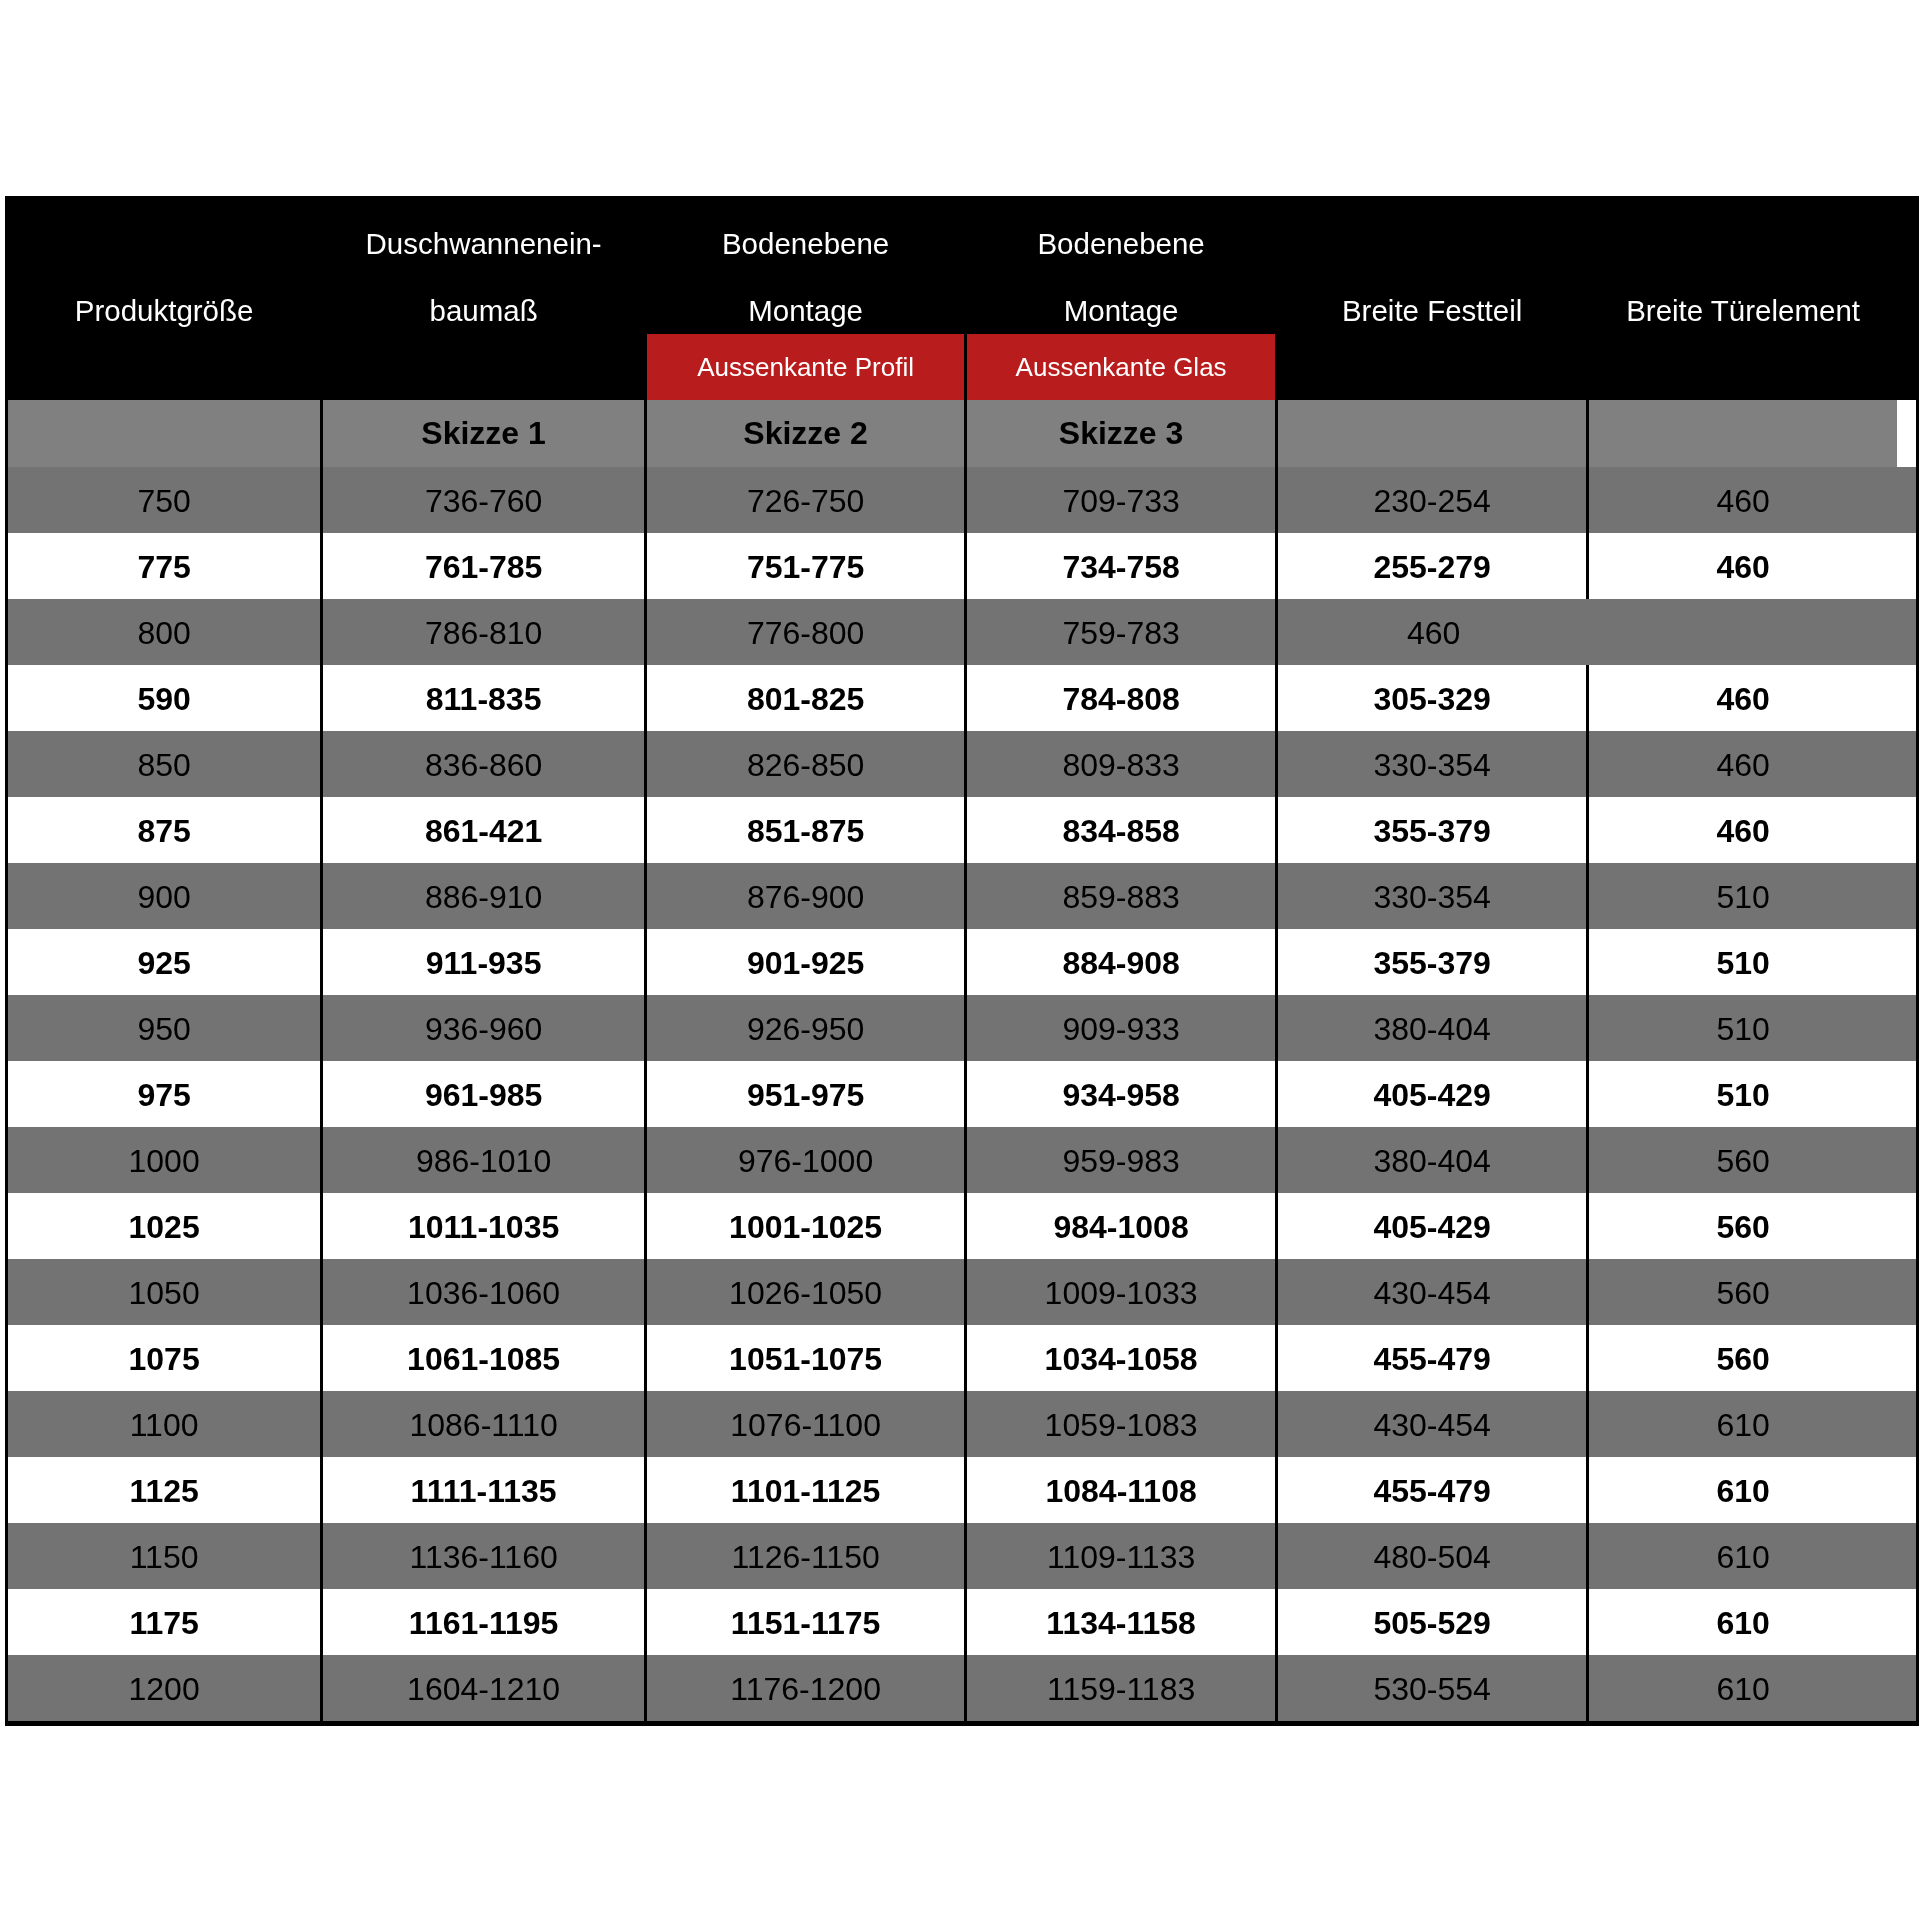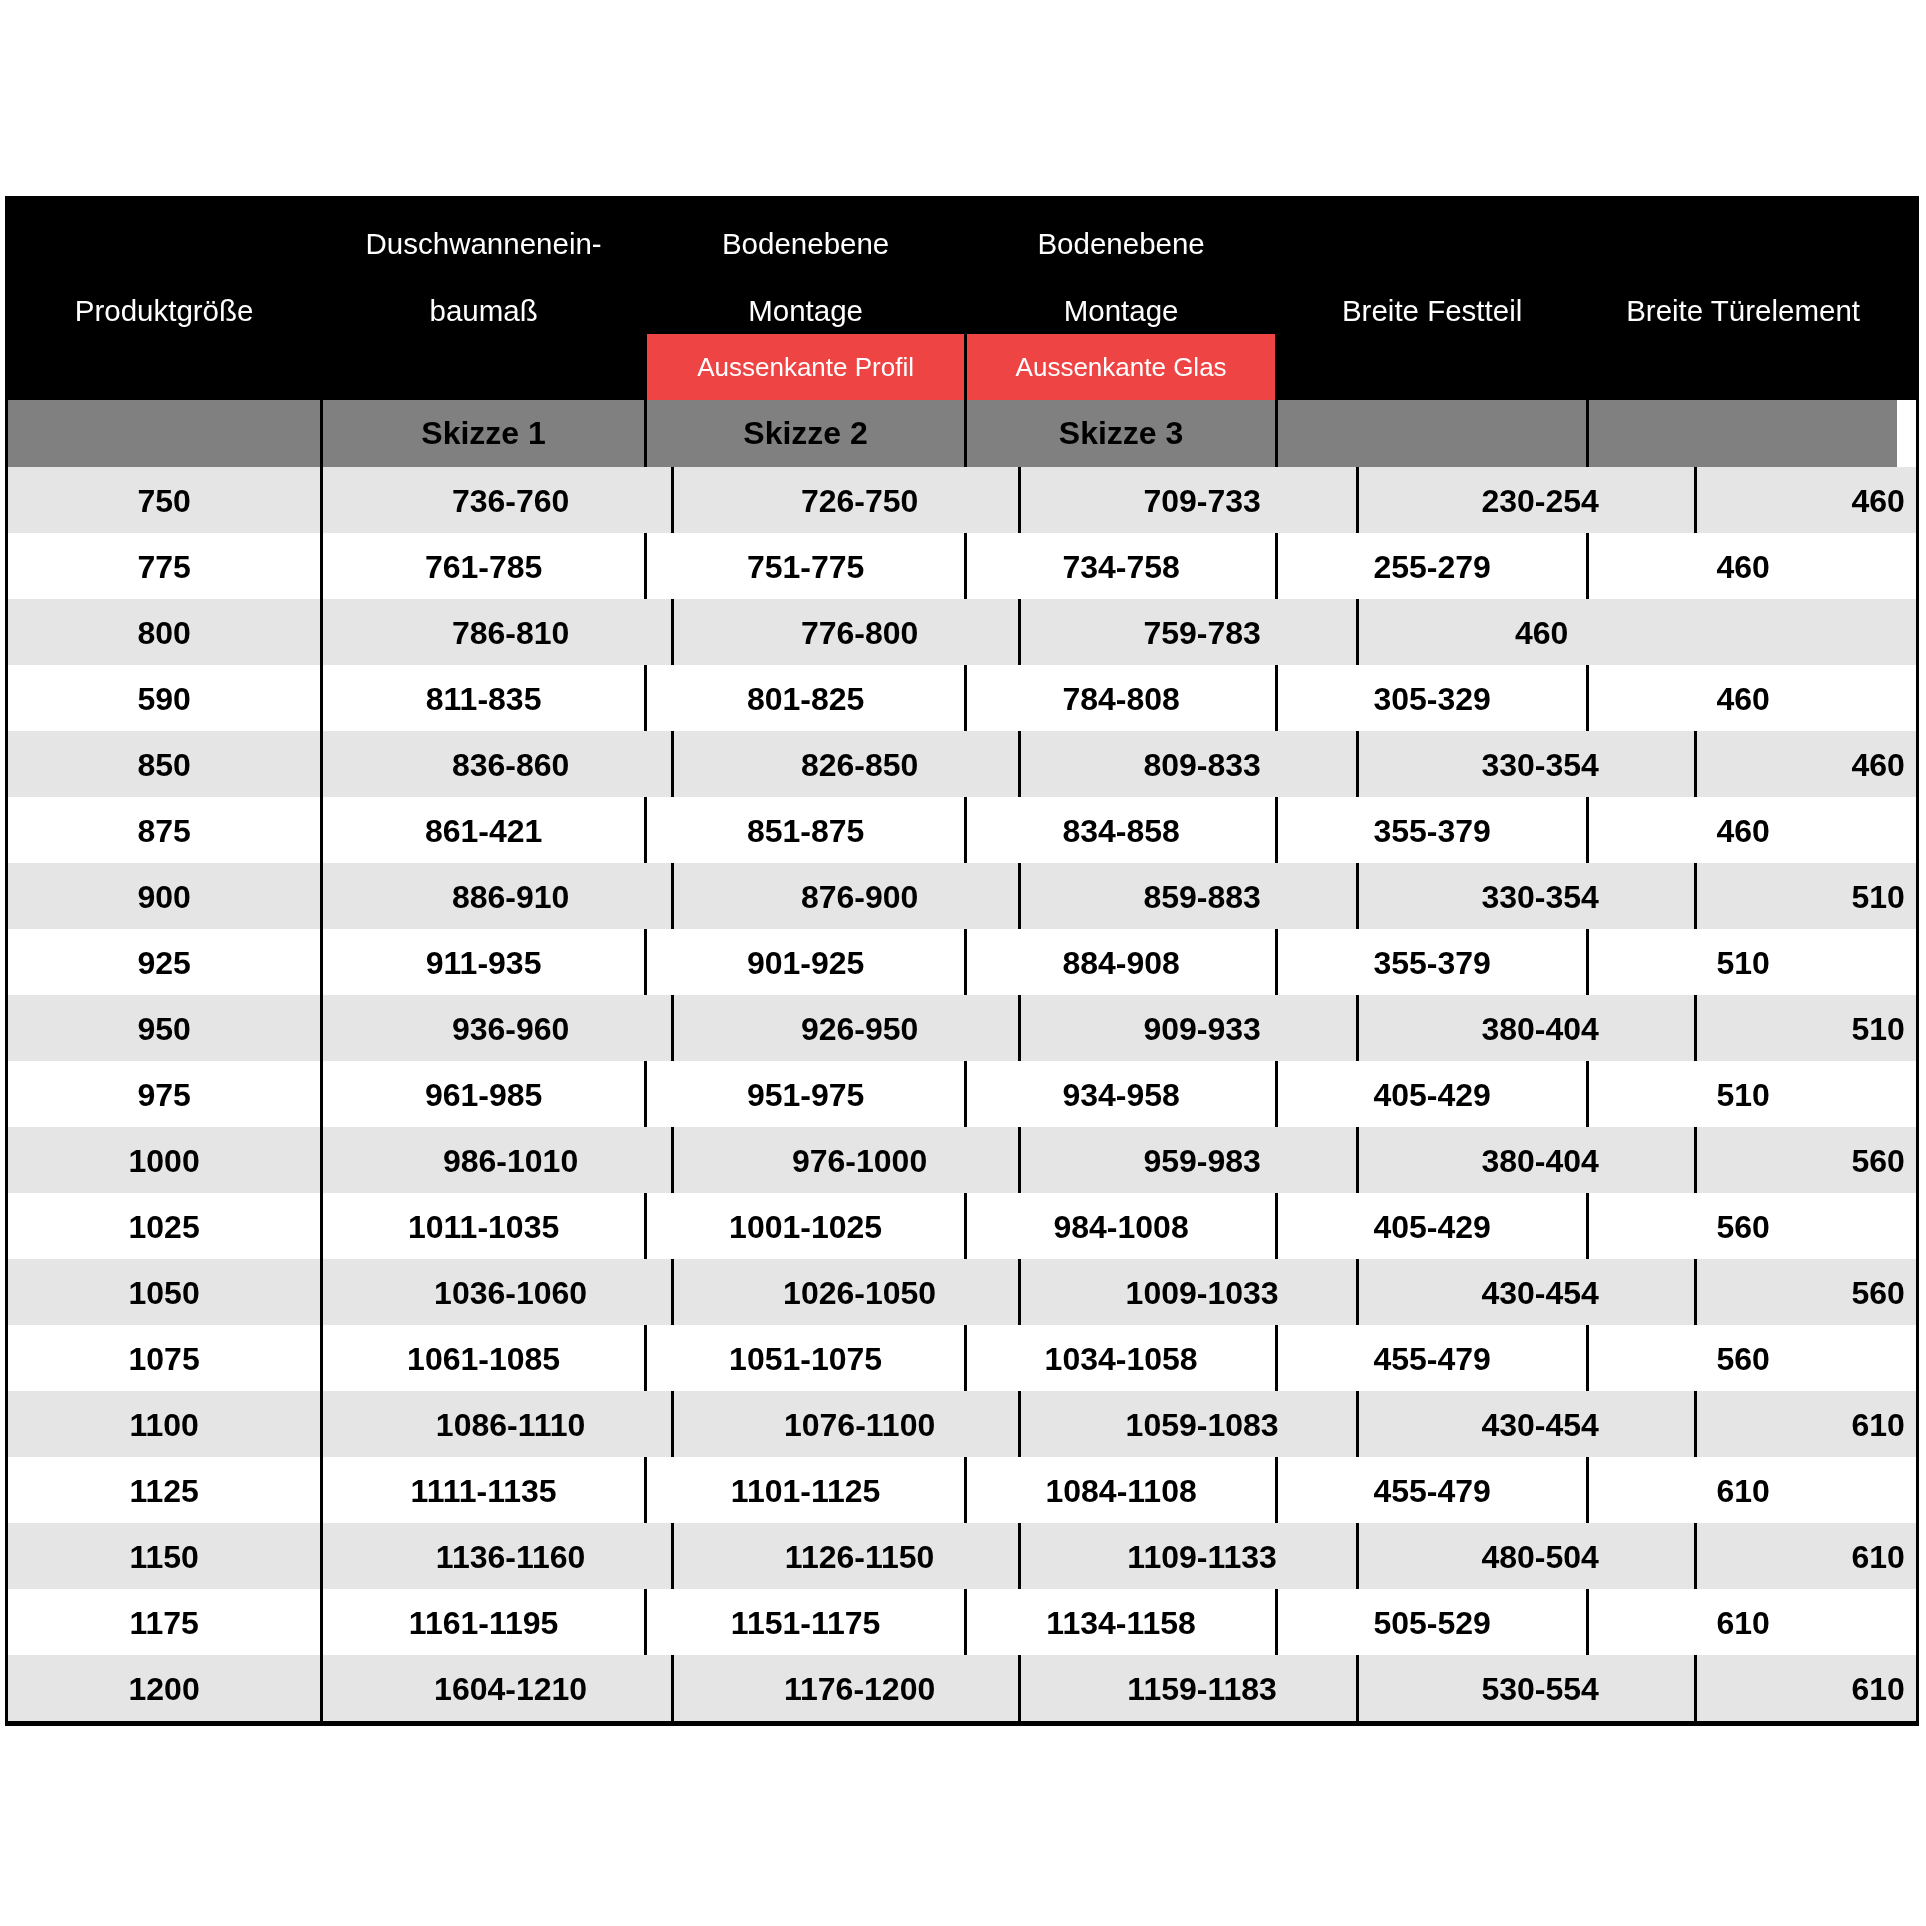--- a/index.html
+++ b/index.html
@@ -42,29 +42,29 @@
   .skizze-row{height:67px;}
   .scell{
     background:#808080;
     position:relative;
     display:flex;align-items:center;justify-content:center;
   }
   .skizze-label{font-weight:700;font-size:32px;color:#000;}
   .subbox{
     position:absolute;left:0;top:-66px;
     width:100%;height:66px;
-    background:#ef4444;
+    background:#b91c1c;
     display:flex;align-items:center;justify-content:center;
     z-index:2;
   }
   .sub-label{color:#fff;font-size:26px;font-weight:400;}
 
   
   .data-row{height:66px;}
-  .data-row.blue{background:#e5e5e5;font-weight:700;gap:27px;}
+  .data-row.blue{background:#737373;font-weight:400;}
   .data-row.white{background:#ffffff;font-weight:700;}
   .dcell{
     display:flex;align-items:center;justify-content:center;
     font-size:32px;
     padding-top:3.9px;
   }
 </style>
 </head>
 <body>
 

